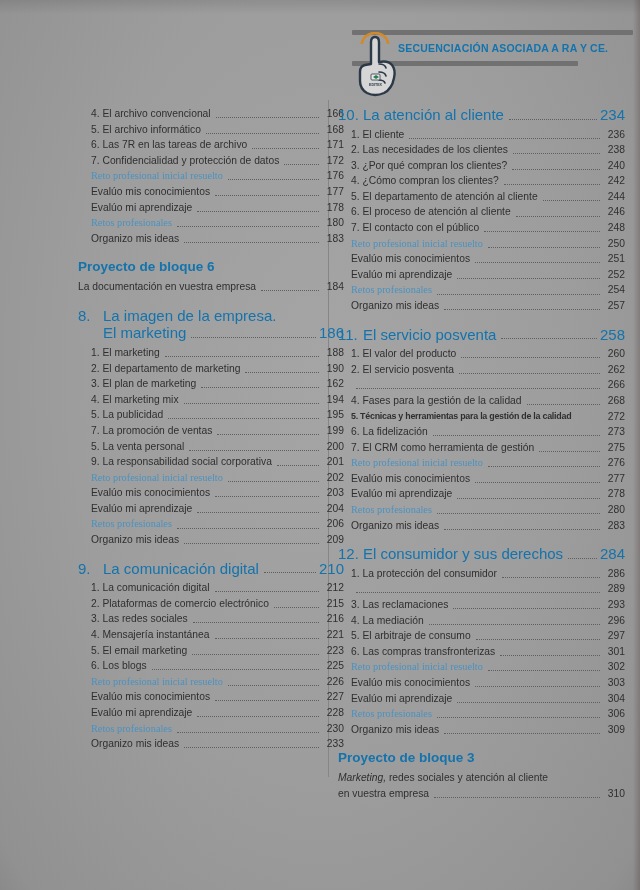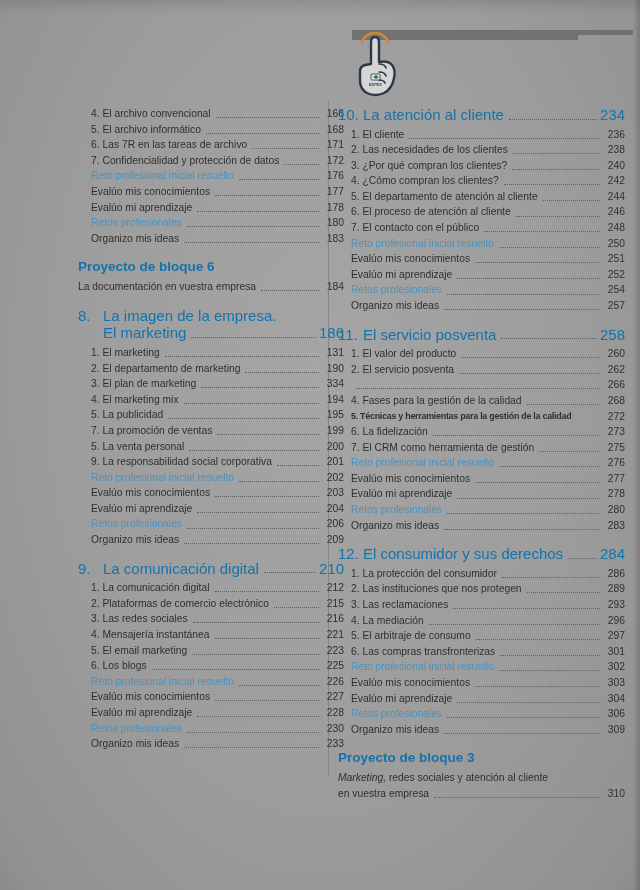--- a/index.html
+++ b/index.html
@@ -27,21 +27,21 @@
   .col-right { left:338px; width:287px; }
   .divider { position:absolute; left:328px; top:100px; width:1px; height:677px;
     background:#868686; }
 
   .section { margin-bottom:12px; }
   .items { padding-left:13px; }
 
   .row { display:flex; align-items:flex-end; line-height:15.6px; font-size:10.3px;
     color:var(--body-text,#2f2f2f); }
   .label { white-space:nowrap; }
-  .label.link { color:var(--link-blue,#4a92c1); }
+  .label.link { color:var(--link-blue,#4a92c1);font-family:Liberation Serif, serif; }
   .label.condensed { font-size:8.9px; letter-spacing:-0.25px;font-weight:bold; }
   .dots { flex:1; min-width:5px; margin:0 3px 3.5px 5px;
     border-bottom:1.6px dotted #5f5f5f; }
   .dots.nodots { border-bottom:none; }
   .page { min-width:22px; text-align:right; flex:none; }
   .plain-line { line-height:15.6px; font-size:10.3px; color:var(--body-text,#2f2f2f);
     white-space:nowrap; }
   .plain-line i { font-style:italic;margin-top:42px; }
 
   .ch-head { display:flex; color:var(--chapter-blue,#1373ad); font-weight:normal;
@@ -56,20 +56,21 @@
     line-height:17px; margin-bottom:4px; }
 </style>
 </head>
 <body style="--chapter-blue: #1373ad; --link-blue: #4a92c1; --body-text: #2f2f2f;">
 
 <div class="edge-top"></div>
 <div class="edge-right"></div>
 
 <div class="header">
   <div class="bar-top"></div>
+  <div class="header-title">SECUENCIACIÓN ASOCIADA A RA Y CE.</div>
   <div class="bar-bottom"></div>
   <svg class="hand-badge" viewBox="0 0 44 72">
     <path d="M8 12 A 13 11 0 0 1 34 12" fill="none" stroke="#d08a2c" stroke-width="2.6"></path>
     <g stroke="#2c3948" stroke-width="2.4" fill="#d6d6d6" stroke-linejoin="round" stroke-linecap="round">
       <path d="M17 10 q0 -5 4 -5 q4 0 4 5 l0 20 q9 -2 13 3 q4 5 2 13 q-2 11 -10 15 q-9 4 -17 0 q-7 -4 -7 -12 l0 -9 q0 -6 5 -7 l6 -1 z"></path>
       <path d="M25 32 q6 0 7 4 M25 40 q6 0 7 4 M25 48 q5 0 6 3" fill="none" stroke-width="1.6"></path>
     </g>
     <g>
       <rect x="17" y="42" width="9" height="6" rx="1" fill="#e8e8e8" stroke="#2c3948" stroke-width="0.8"></rect>
       <path d="M19 45 l3 -2 l3 2 l-3 2 z" fill="#2e7d4f"></path>
@@ -146,31 +147,31 @@
             <span>El marketing</span>
             <span class="dots"></span>
             <span class="ch-page">186</span>
           </div>
         </div>
       </div>
       <div class="items">
         <div class="row">
           <span class="label">1. El marketing</span>
           <span class="dots"></span>
-          <span class="page">131</span>
+          <span class="page">188</span>
         </div>
         <div class="row">
           <span class="label">2. El departamento de marketing</span>
           <span class="dots"></span>
           <span class="page">190</span>
         </div>
         <div class="row">
           <span class="label">3. El plan de marketing</span>
           <span class="dots"></span>
-          <span class="page">334</span>
+          <span class="page">162</span>
         </div>
         <div class="row">
           <span class="label">4. El marketing mix</span>
           <span class="dots"></span>
           <span class="page">194</span>
         </div>
         <div class="row">
           <span class="label">5. La publicidad</span>
           <span class="dots"></span>
           <span class="page">195</span>
@@ -446,21 +447,20 @@
           </div>
         </div>
       </div>
       <div class="items">
         <div class="row">
           <span class="label">1. La protección del consumidor</span>
           <span class="dots"></span>
           <span class="page">286</span>
         </div>
         <div class="row">
-          <span class="label">2. Las instituciones que nos protegen</span>
           <span class="dots"></span>
           <span class="page">289</span>
         </div>
         <div class="row">
           <span class="label">3. Las reclamaciones</span>
           <span class="dots"></span>
           <span class="page">293</span>
         </div>
         <div class="row">
           <span class="label">4. La mediación</span>

